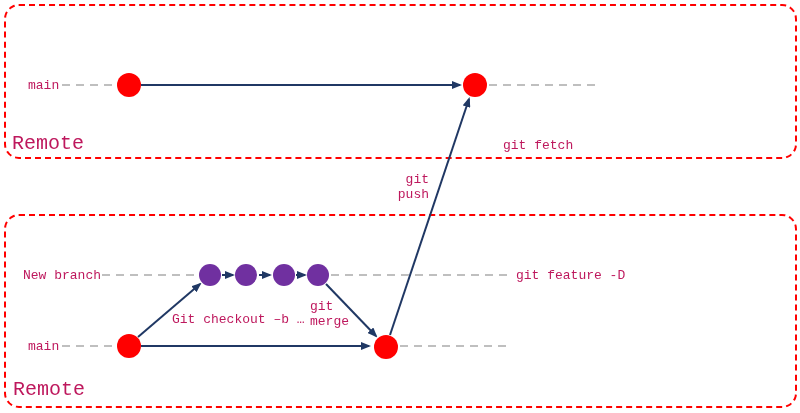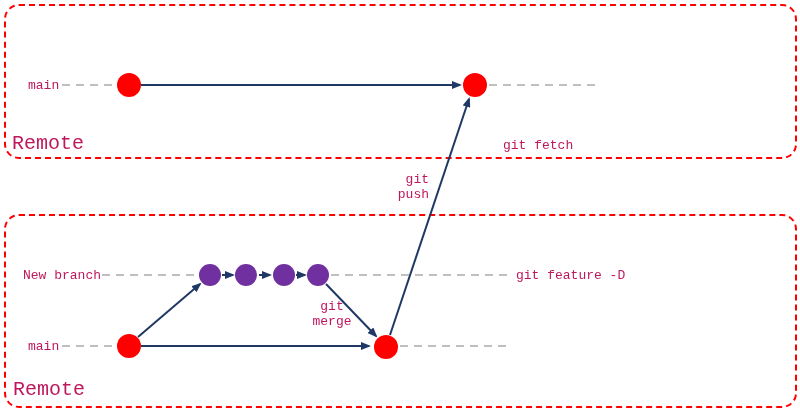--- a/index.html
+++ b/index.html
@@ -38,21 +38,21 @@
     white-space: nowrap;
     z-index: 3;
     font-family: Liberation Mono, monospace;
   }
   .lbl-title {
     font-size: 20px;
     line-height: 22px;
   }
   .lbl-wrap {
     white-space: normal;
-    text-align: center;
+    text-align: left;
   }
   .lbl-push {
     left: 385px; top: 172px; width: 44px;
     text-align: right;
   }
   .lbl-merge {
     left: 310px; top: 299px; width: 44px;
   }
 </style>
 </head>
@@ -105,20 +105,21 @@
   <div class="lbl" style="left:503px; top:102px;margin-top:36px;">git fetch</div>
 
   <div class="lbl lbl-title" style="left:12px; top:133px;">Remote</div>
 
   <div class="lbl lbl-wrap lbl-push">git push</div>
 
   <div class="lbl" style="left:23px; top:268px;">New branch</div>
 
   <div class="lbl" style="left:516px; top:268px;">git feature -D</div>
 
+  <div class="lbl" style="left:172px; top:312px;">Git checkout –b …</div>
 
   <div class="lbl lbl-wrap lbl-merge">git merge</div>
 
   <div class="lbl" style="left:28px; top:339px;">main</div>
 
   <div class="lbl lbl-title" style="left:13px; top:379px;">Remote</div>
 
 </div>
 
 </body></html>

